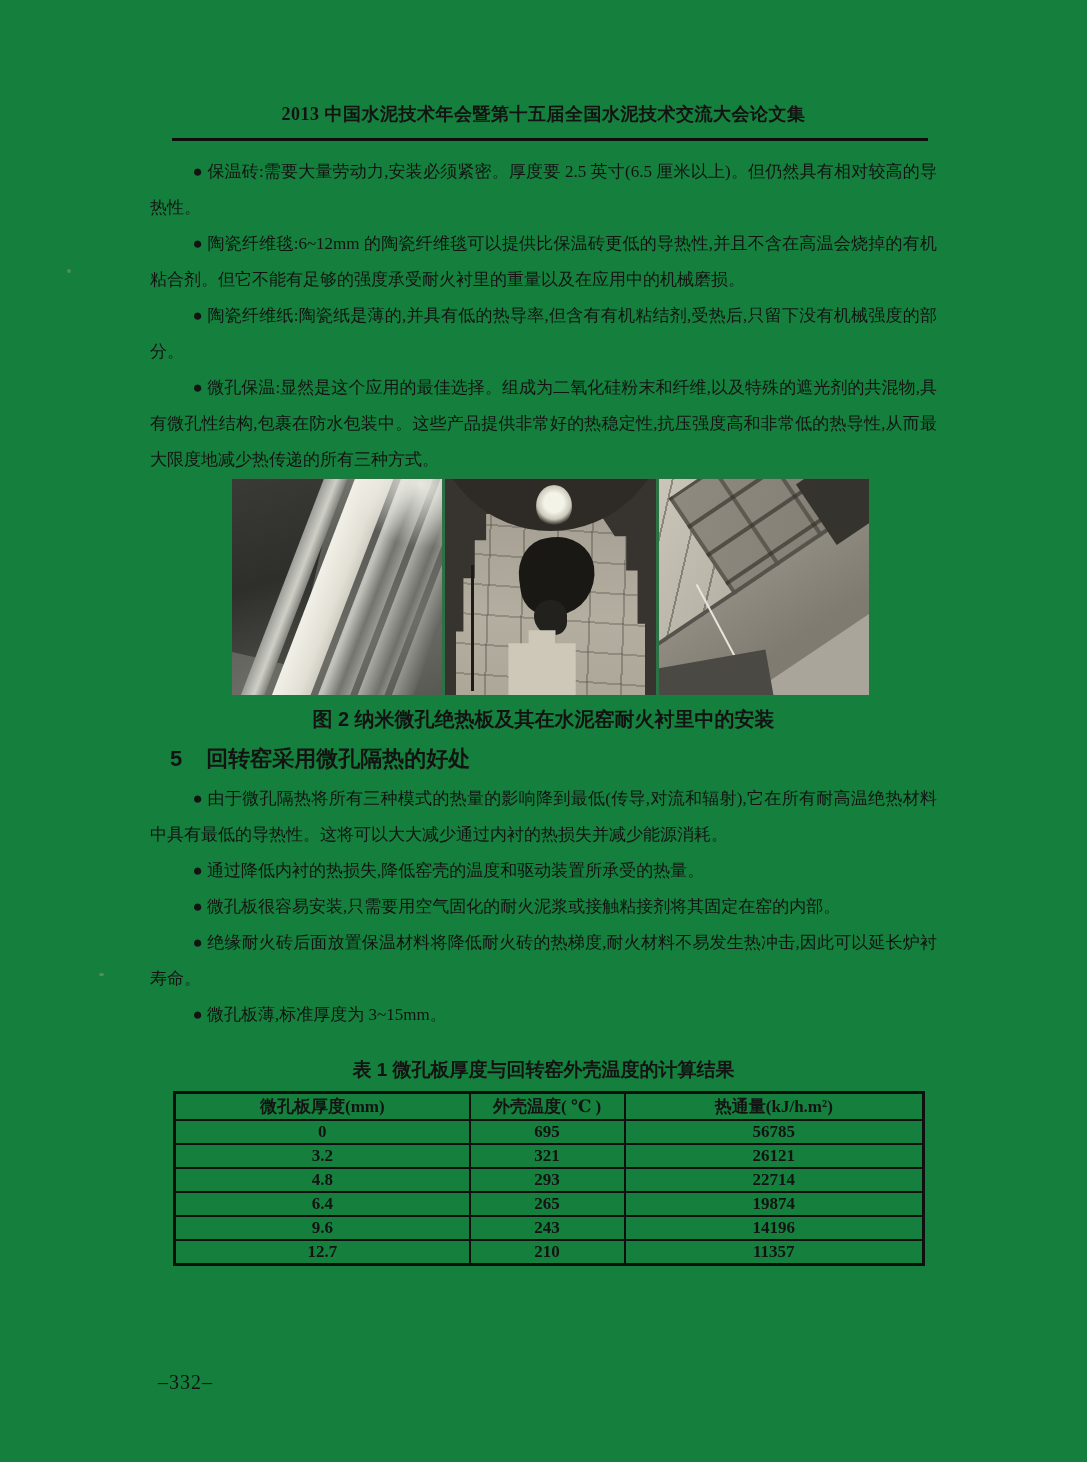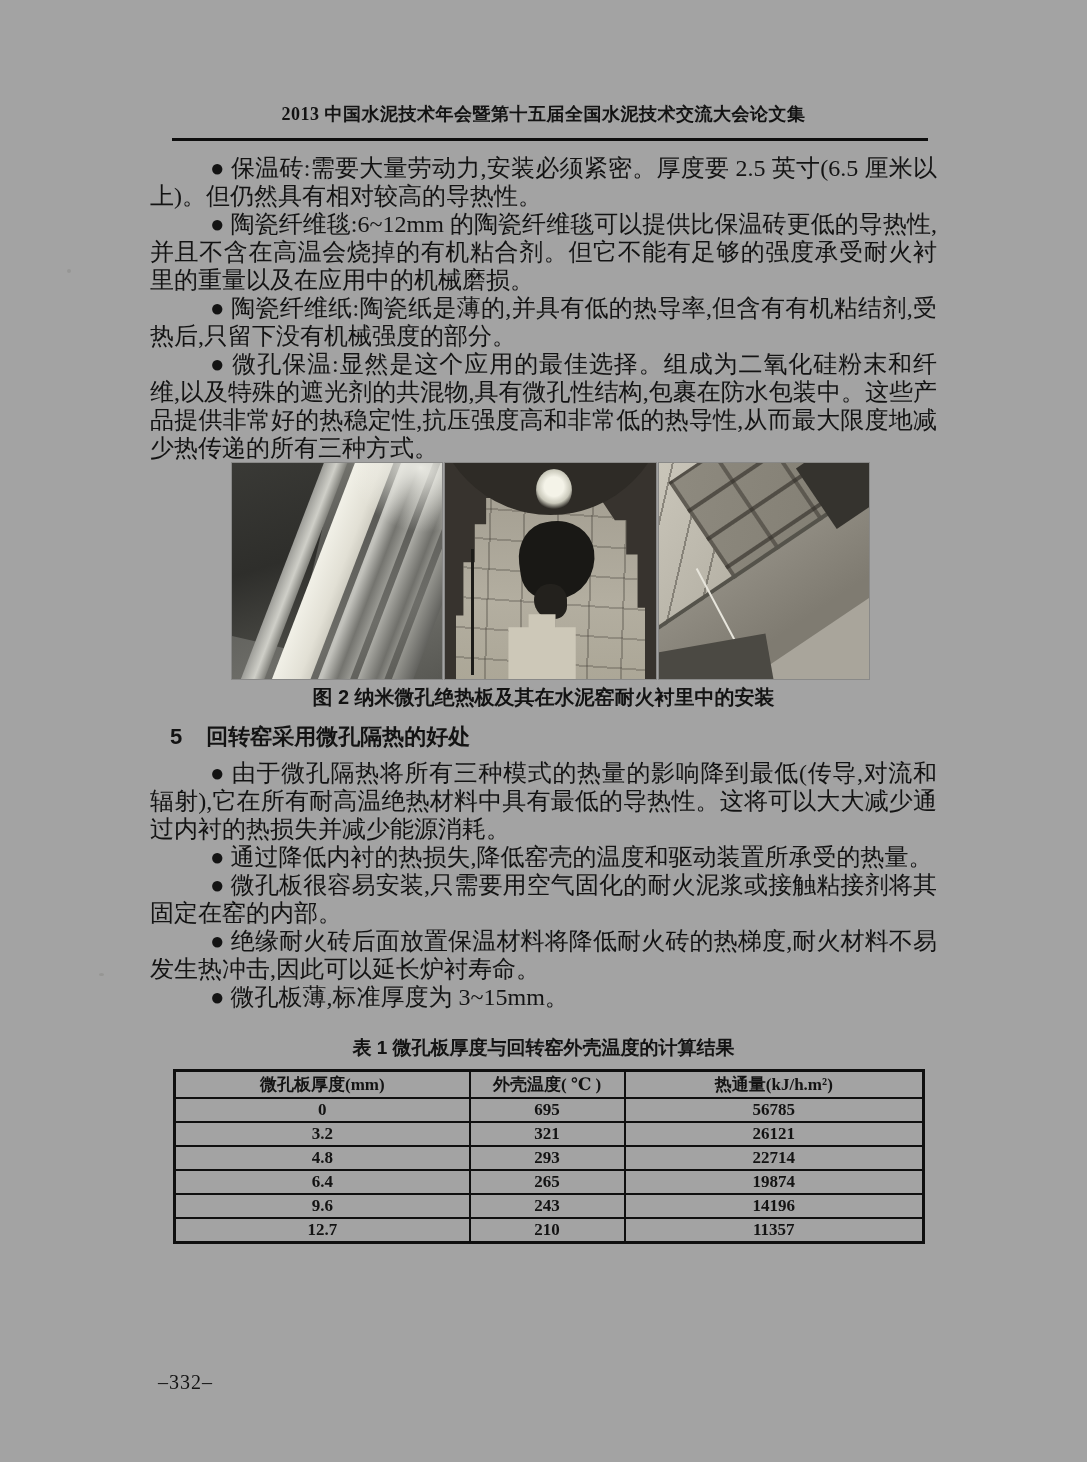--- a/index.html
+++ b/index.html
@@ -1,43 +1,43 @@
 <!DOCTYPE html>
 <html><head>
 <meta charset="utf-8">
 <style>
   * { margin:0; padding:0; box-sizing:border-box; }
   html,body { background:#e8e8e8; }
   .page {
     position:relative;
     width:1087px; height:1462px;
     margin:0 auto;
-    background:#a3a3a3;
+    background:#15803d;
     font-family:"Liberation Serif","DejaVu Serif",serif;
     color:#131313;
     overflow:hidden;
   }
   
   .header-title {
     padding-top:102px;
     text-align:center;
     font-size:18px;
     letter-spacing:.5px;
     font-weight:600;
   }
   .header-rule {
     position:absolute; left:172px; top:138px;
     width:756px; height:3px;
     background:#0e0e0e;
   }
   
   .content { margin:28px 150px 0 150px; width:787px; }
   .para {
-    font-size:24px;
-    line-height:28px;
+    font-size:17px;
+    line-height:36px;
     text-align:justify;
     text-indent:2.5em;
     word-break:break-all;
   }
   
   .figure { margin-top:1px; }
   .photos {
     margin-left:82px;
     width:637px; height:216px;
     display:flex; gap:3px;
@@ -103,21 +103,21 @@
     border-top:4px solid #55534b;
     transform:rotate(-34deg); }
   .p3-scratch { left:30%; top:46%; width:2px; height:52%;
     background:#e7e5dc; transform:rotate(-28deg); }
   .p3-cornerdark { right:-8%; top:-10%; width:36%; height:34%;
     background:#35332e; transform:rotate(-34deg); }
   .p3-bottomdark { left:-6%; bottom:-14%; width:60%; height:30%;
     background:#4b4943; transform:rotate(-10deg); }
   
   .caption {
-    margin-top:5px;
+    margin-top:11px;
     text-align:center;
     font-family:"Liberation Sans","DejaVu Sans",sans-serif;
     font-weight:bold; font-size:20px;
   }
   .section-heading {
     margin:11px 0 7px 20px;
     font-family:"Liberation Sans","DejaVu Sans",sans-serif;
     font-weight:bold; font-size:22px;
   }
   .section-heading .sec-num { margin-right:24px; }

